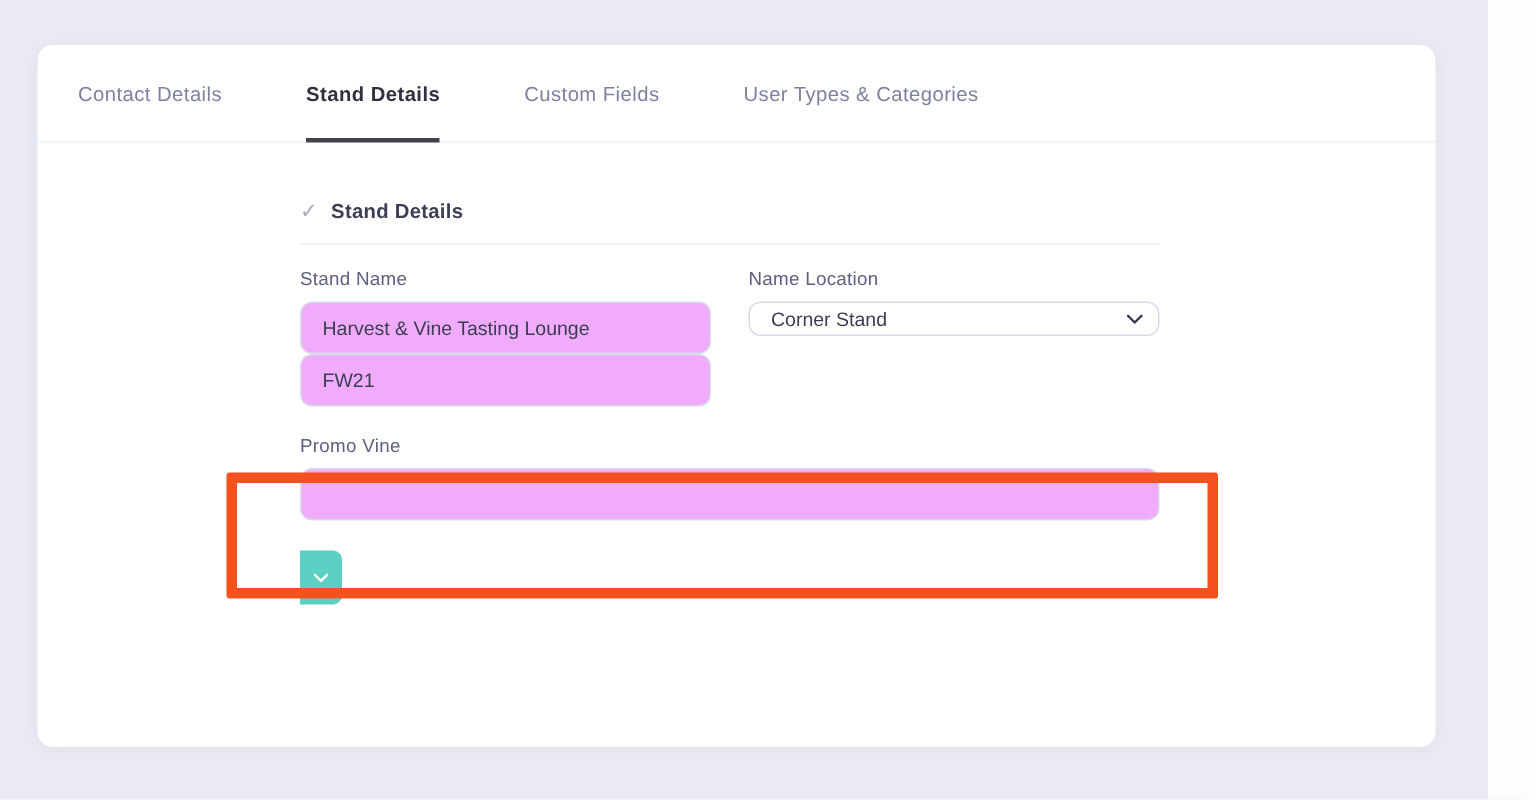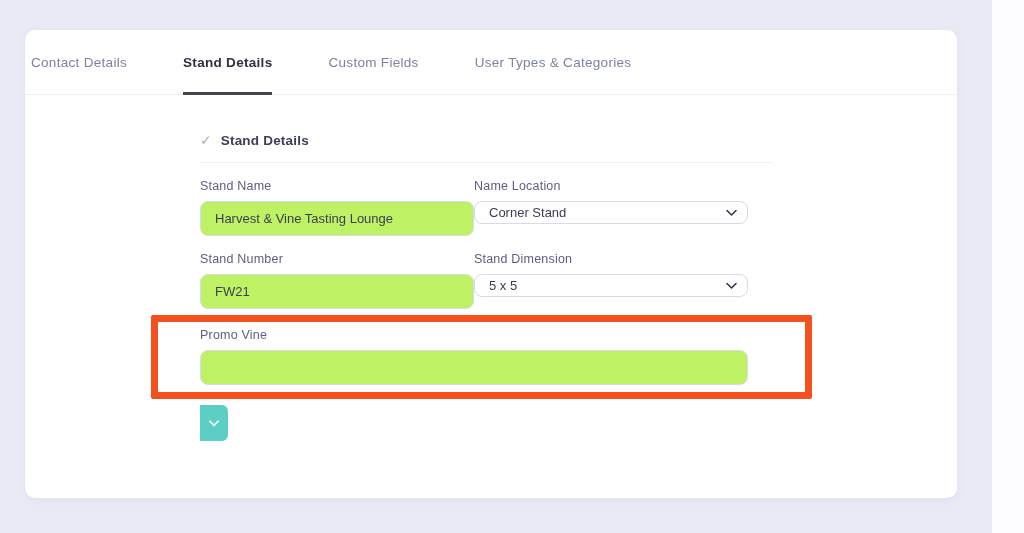--- a/index.html
+++ b/index.html
@@ -15,21 +15,21 @@
     background:#fdfdff;
   }
   .card {
     position:absolute; left:25px; top:30px; width:932px; height:468px;
     background:#ffffff; border-radius:10px;
     box-shadow:0 2px 8px rgba(140,145,180,0.10);
   }
   
   .tabbar {
     display:flex; gap:56px;
-    height:65px; padding-left:6px;
+    height:65px; padding-left:27px;
     border-bottom:1px solid #eef0f6;
   }
   .tab {
     position:relative; height:100%; display:flex; align-items:center;
     font-size:13.5px; letter-spacing:0.3px; color:#7e81a0; cursor:pointer;
     white-space:nowrap;
   }
   .tab.active { color:#2f3040; font-weight:bold; }
   .tab.active::after {
     content:""; position:absolute; left:0; right:0; bottom:-1px;
@@ -37,35 +37,35 @@
   }
   
   .form-area { margin-left:175px; width:573px; }
   .section-head {
     margin-top:37px; display:flex; align-items:center; gap:9px;
   }
   .check-glyph { color:#a6a9bc; font-size:14px; }
   .section-title { color:#3b3e54; font-size:13.5px; font-weight:bold; letter-spacing:0.2px; }
   .section-divider { border:none; border-top:1px solid #eef0f6; margin-top:14px; }
   .grid {
-    display:grid; grid-template-columns:274px 274px; 
+    display:grid; grid-template-columns:274px 274px; column-gap:25px;
   }
   .field { display:flex; flex-direction:column; }
   .field.full { grid-column:1 / span 2; }
   .field-label {
     margin-top:16px; margin-bottom:8px;
     font-size:12.5px; color:#5d6080; letter-spacing:0.2px;
   }
   .field.promo .field-label { margin-top:19px; }
   .text-input {
     height:35px; width:100%;
     border:1px solid #d8dbe7; border-radius:8px;
     padding:0 14px; font-size:13px; color:#3b3e52;
     font-family:"Liberation Sans", sans-serif;
-    background:#bef264; outline:none;
+    background:#f0abfc; outline:none;
   }
   .select-wrap { position:relative; width:100%; }
   .select-input {
     appearance:none; -webkit-appearance:none;
     height:23px; width:100%;
     border:1px solid #d8dbe7; border-radius:8px;
     padding:0 28px 0 14px; font-size:13px; color:#3b3e52;
     font-family:"Liberation Sans", sans-serif;
     background:#fff; outline:none; cursor:pointer;
   }
@@ -133,37 +133,23 @@
           </select>
           <span class="select-chevron">
             <svg width="11" height="7" viewBox="0 0 11 7">
                 <polyline points="1,1 5.5,5.5 10,1" fill="none" stroke="currentColor" stroke-width="1.6" stroke-linecap="round" stroke-linejoin="round"></polyline>
               </svg>
           </span>
         </div>
       </div>
 
       <div class="field">
-        <label class="field-label">Stand Number</label>
         <input class="text-input" type="text" value="FW21" style="">
       </div>
 
-      <div class="field">
-        <label class="field-label">Stand Dimension</label>
-        <div class="select-wrap">
-          <select class="select-input">
-            <option>5 x 5</option>
-          </select>
-          <span class="select-chevron">
-            <svg width="11" height="7" viewBox="0 0 11 7">
-                <polyline points="1,1 5.5,5.5 10,1" fill="none" stroke="currentColor" stroke-width="1.6" stroke-linecap="round" stroke-linejoin="round"></polyline>
-              </svg>
-          </span>
-        </div>
-      </div>
 
       <div class="field full promo">
         <label class="field-label">Promo Vine</label>
         <input class="text-input" type="text" value="" style="">
       </div>
 
     </div>
 
     <div class="save-row">
       <button class="btn-toggle">

